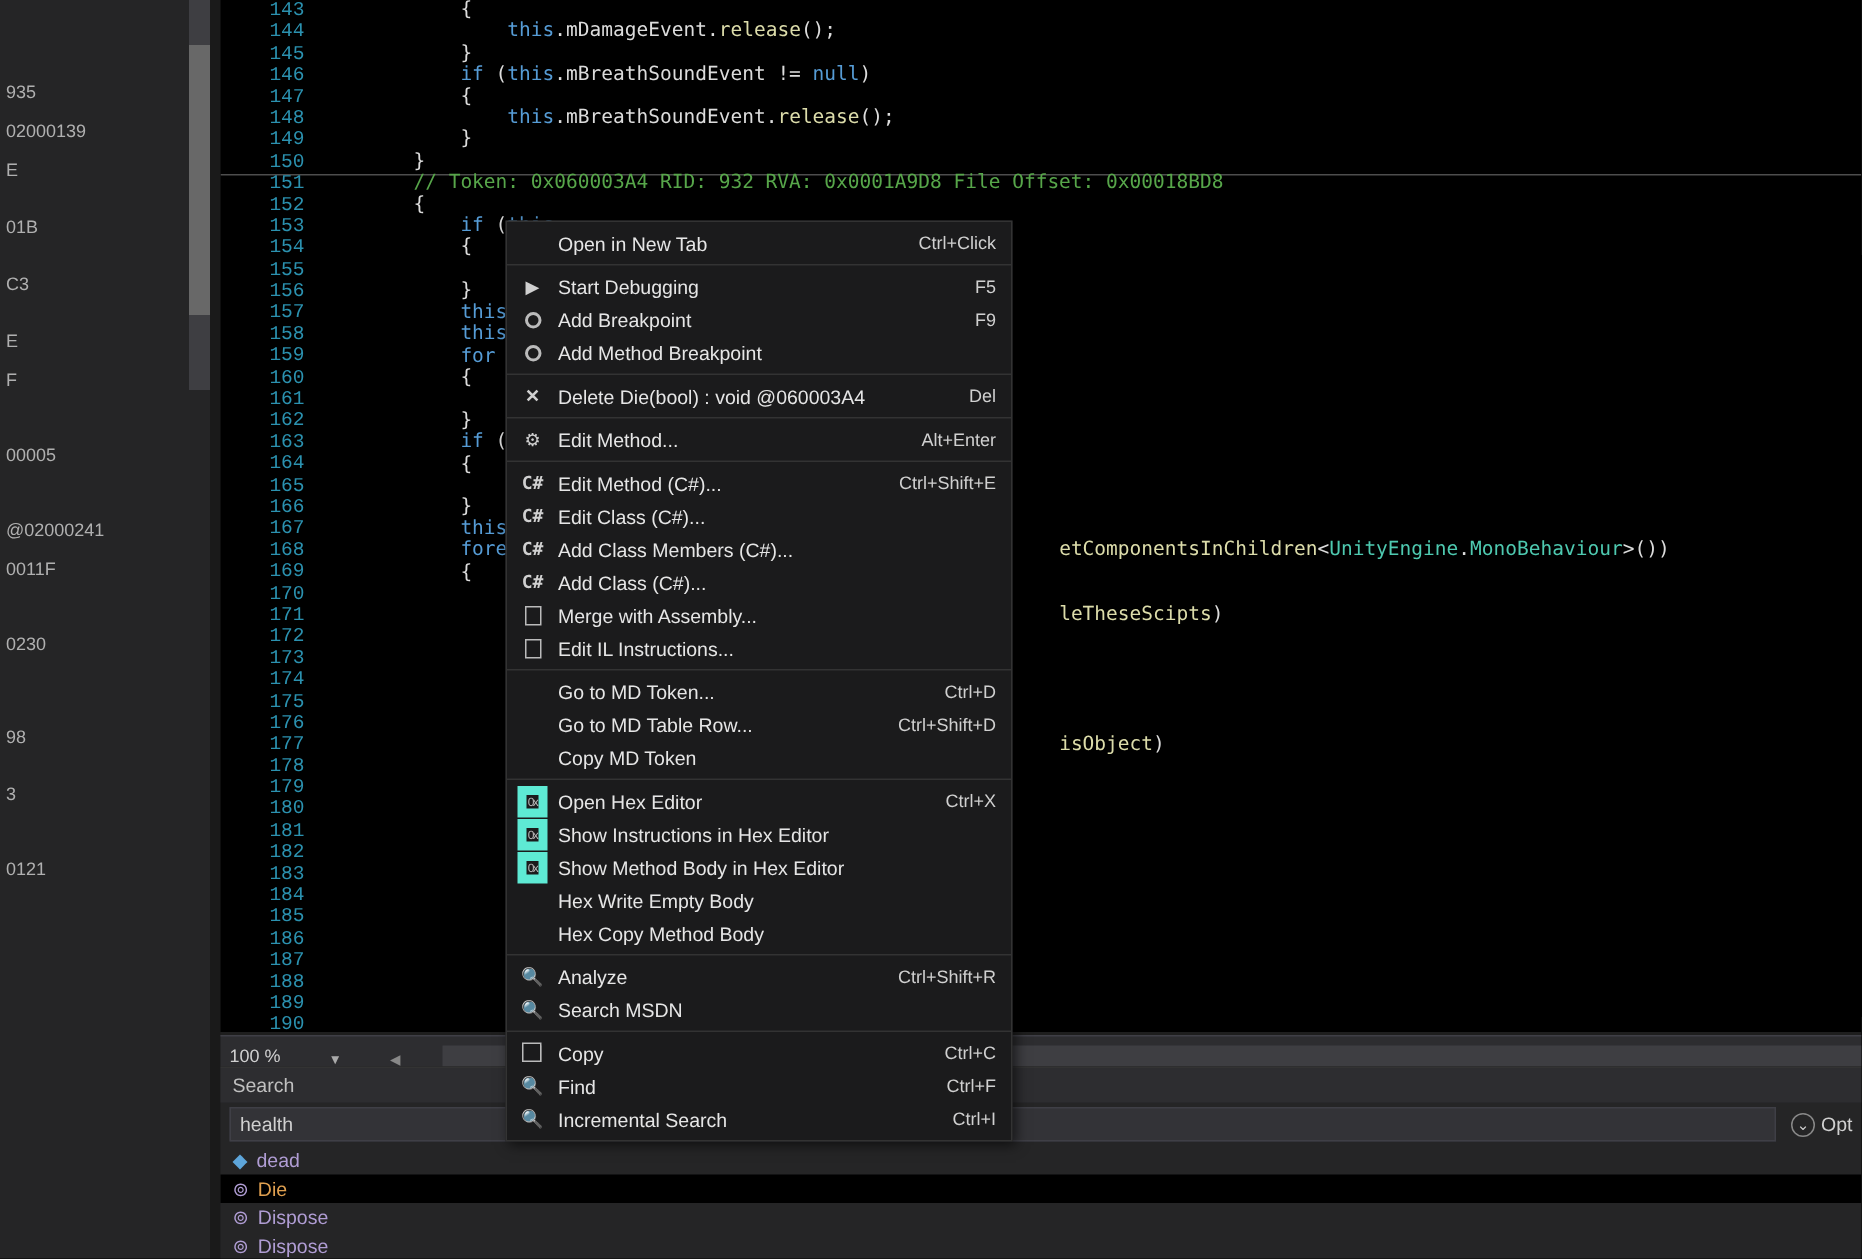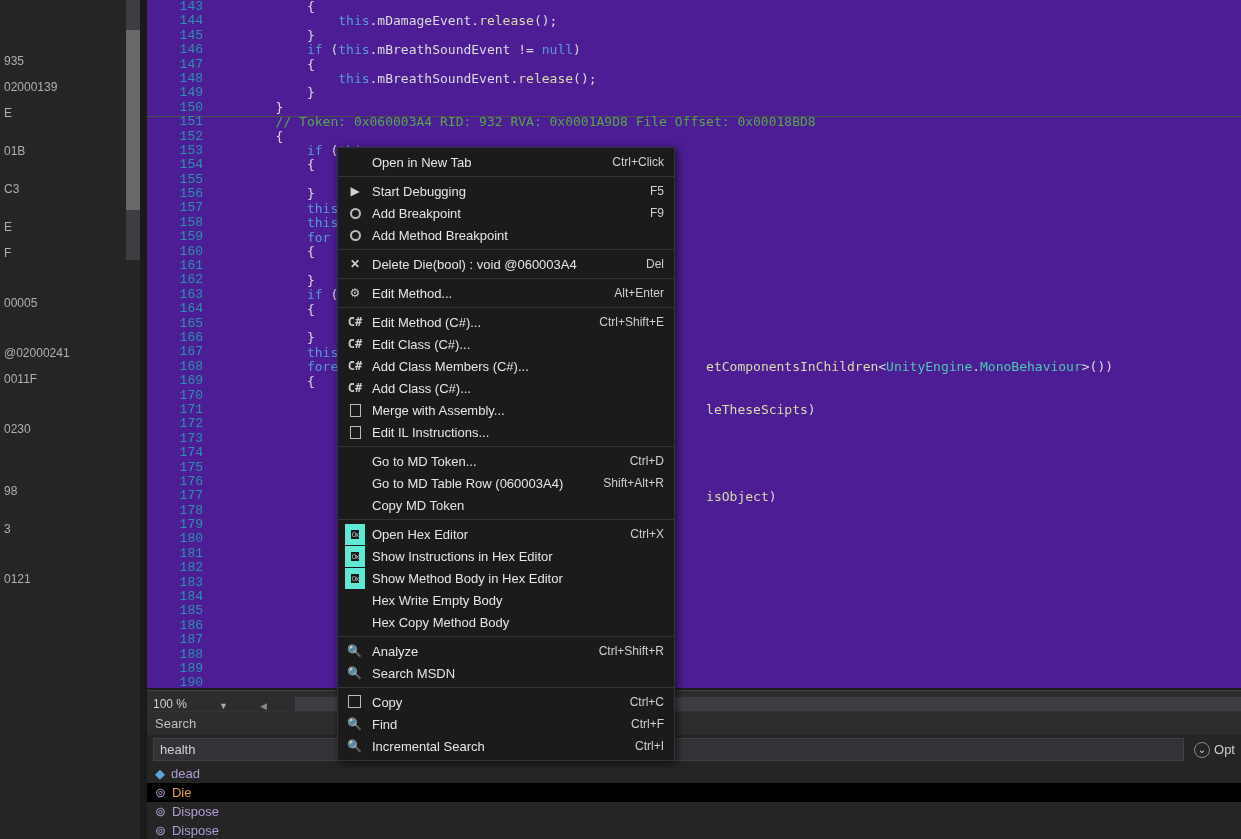--- a/index.html
+++ b/index.html
@@ -42,21 +42,21 @@
   .editor-wrap {
     position: absolute;
     left: 147px; top: 0;
     right: 0; bottom: 0;
     background: #1e1e1e;
   }
   .editor {
     position: relative;
     height: 688px;
     overflow: hidden;
-    background: #4c1d95;
+    background: #000000;
   }
   .gutter {
     position: absolute;
     left: 0; top: 0; bottom: 0;
     width: 56px;
     text-align: right;
     color: #2b91af;
     padding-top: 0;
   }
   .code-col {
@@ -473,22 +473,22 @@
       <span class="shortcut"></span>
     </div>
     <div class="sep"></div>
     <div class="row">
       <span class="icon"></span>
       <span class="label">Go to MD Token...</span>
       <span class="shortcut">Ctrl+D</span>
     </div>
     <div class="row">
       <span class="icon"></span>
-      <span class="label">Go to MD Table Row (060003A4)</span>
-      <span class="shortcut">Shift+Alt+R</span>
+      <span class="label">Go to MD Table Row...</span>
+      <span class="shortcut">Ctrl+Shift+D</span>
     </div>
     <div class="row">
       <span class="icon"></span>
       <span class="label">Copy MD Token</span>
       <span class="shortcut"></span>
     </div>
     <div class="sep"></div>
     <div class="row">
       <span class="icon">
         <span class="icon-hex">0x</span>

